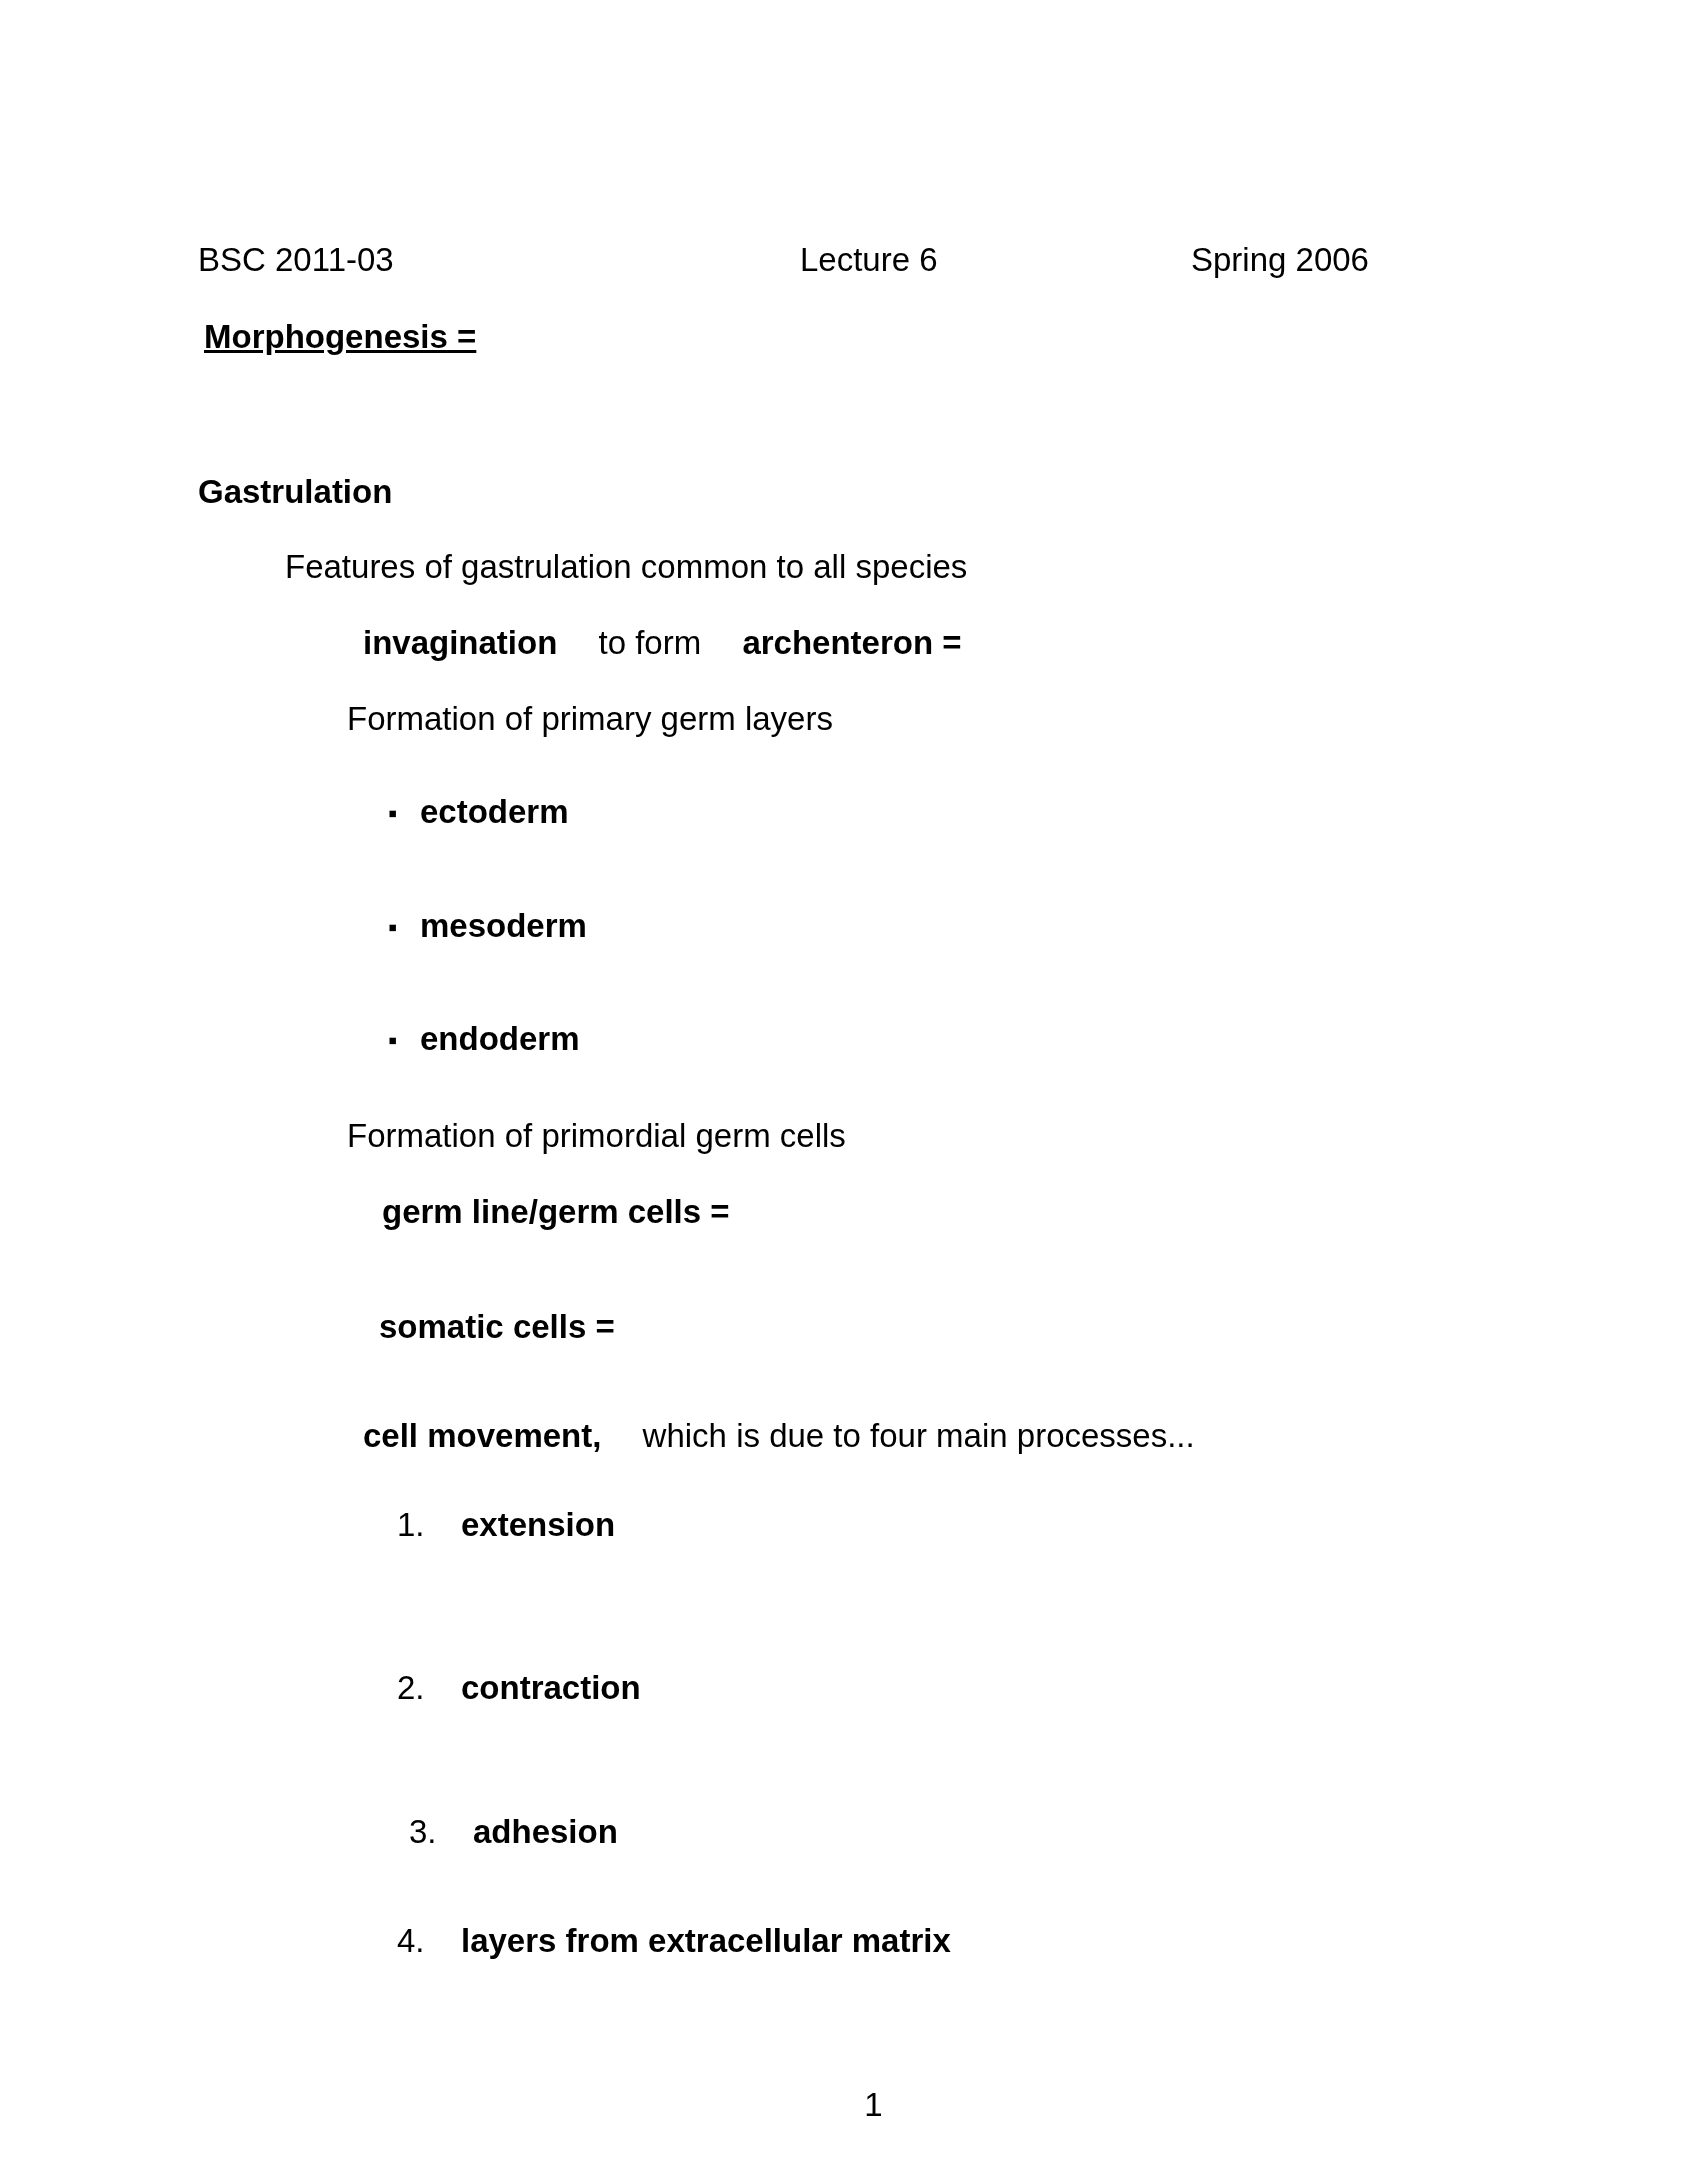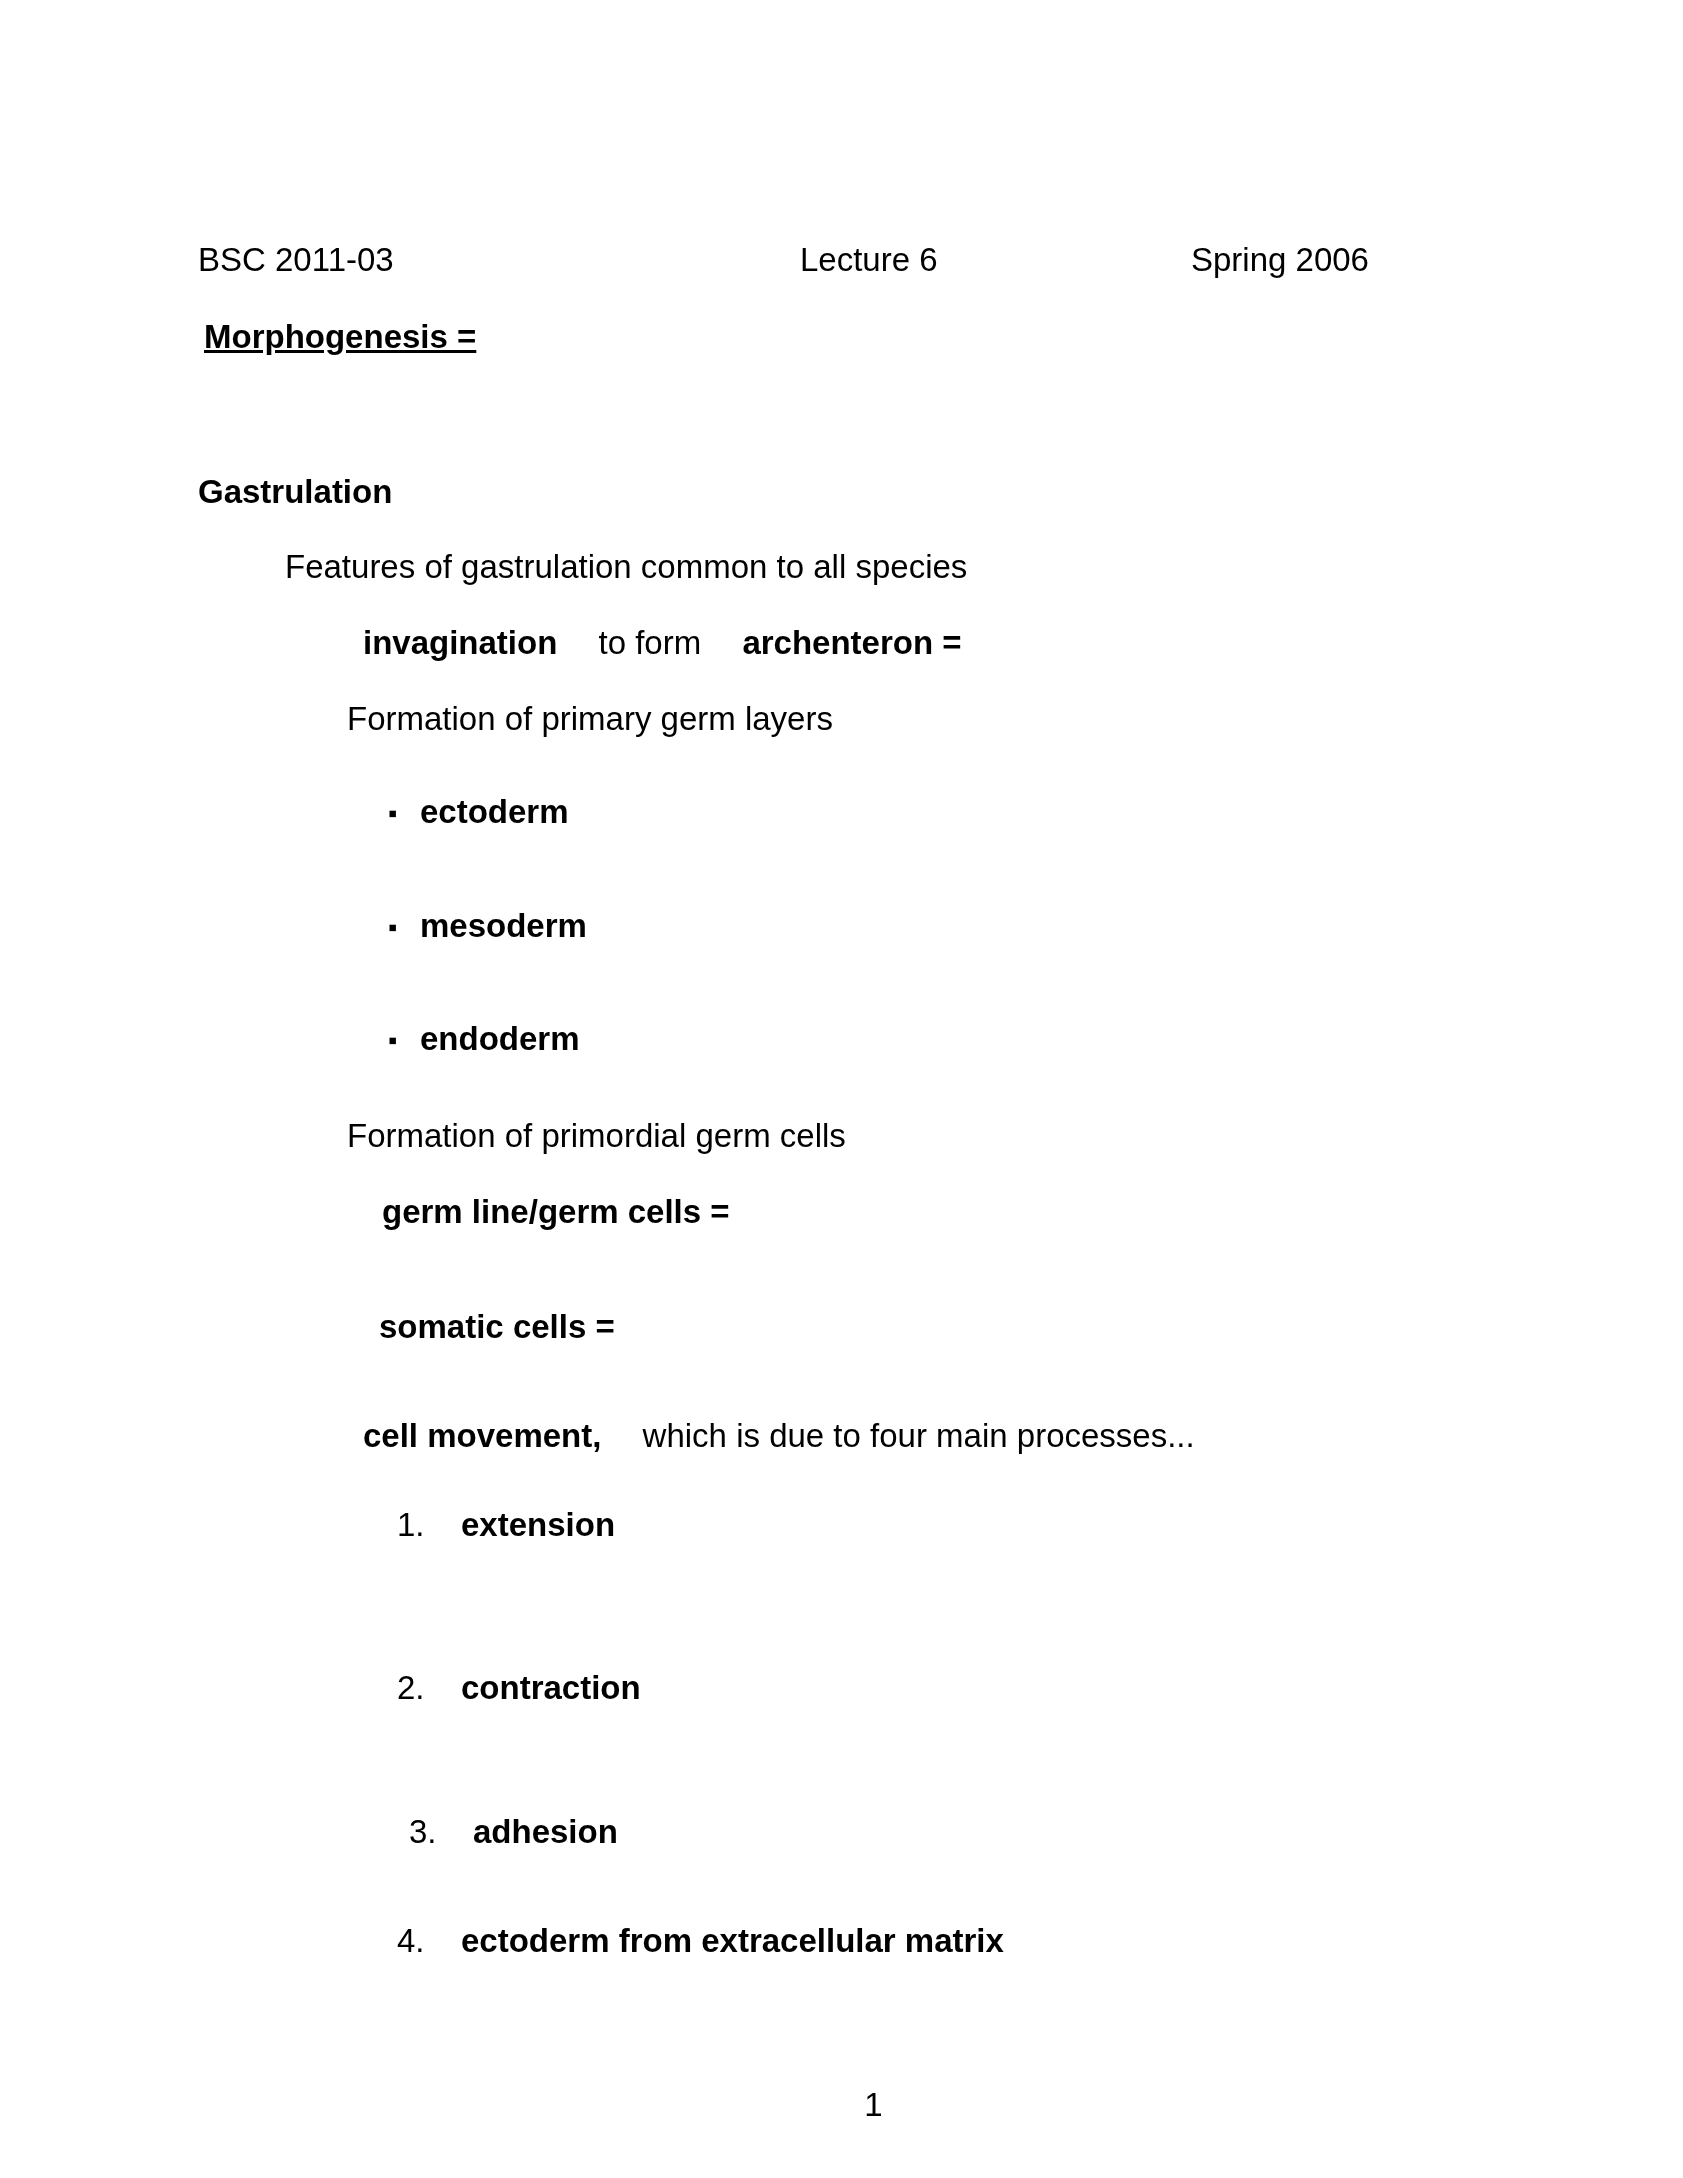--- a/index.html
+++ b/index.html
@@ -90,19 +90,19 @@
   <div class="line" style="top:1442px; left:333px;">
     <span class="num">1.</span><span class="item-label">extension</span>
   </div>
   <div class="line" style="top:1557px; left:333px;margin-top:48px;">
     <span class="num">2.</span><span class="item-label">contraction</span>
   </div>
   <div class="line" style="top:1749px; left:333px;margin-left:12px;">
     <span class="num">3.</span><span class="item-label">adhesion</span>
   </div>
   <div class="line" style="top:1858px; left:333px;">
-    <span class="num">4.</span><span class="item-label">ectoderm from extracellular matrix</span>
+    <span class="num">4.</span><span class="item-label">layers from extracellular matrix</span>
   </div>
 
   <div class="page-number" style="top:2038px; left:0;">1</div>
 
 </div>
 
 
 </body></html>

